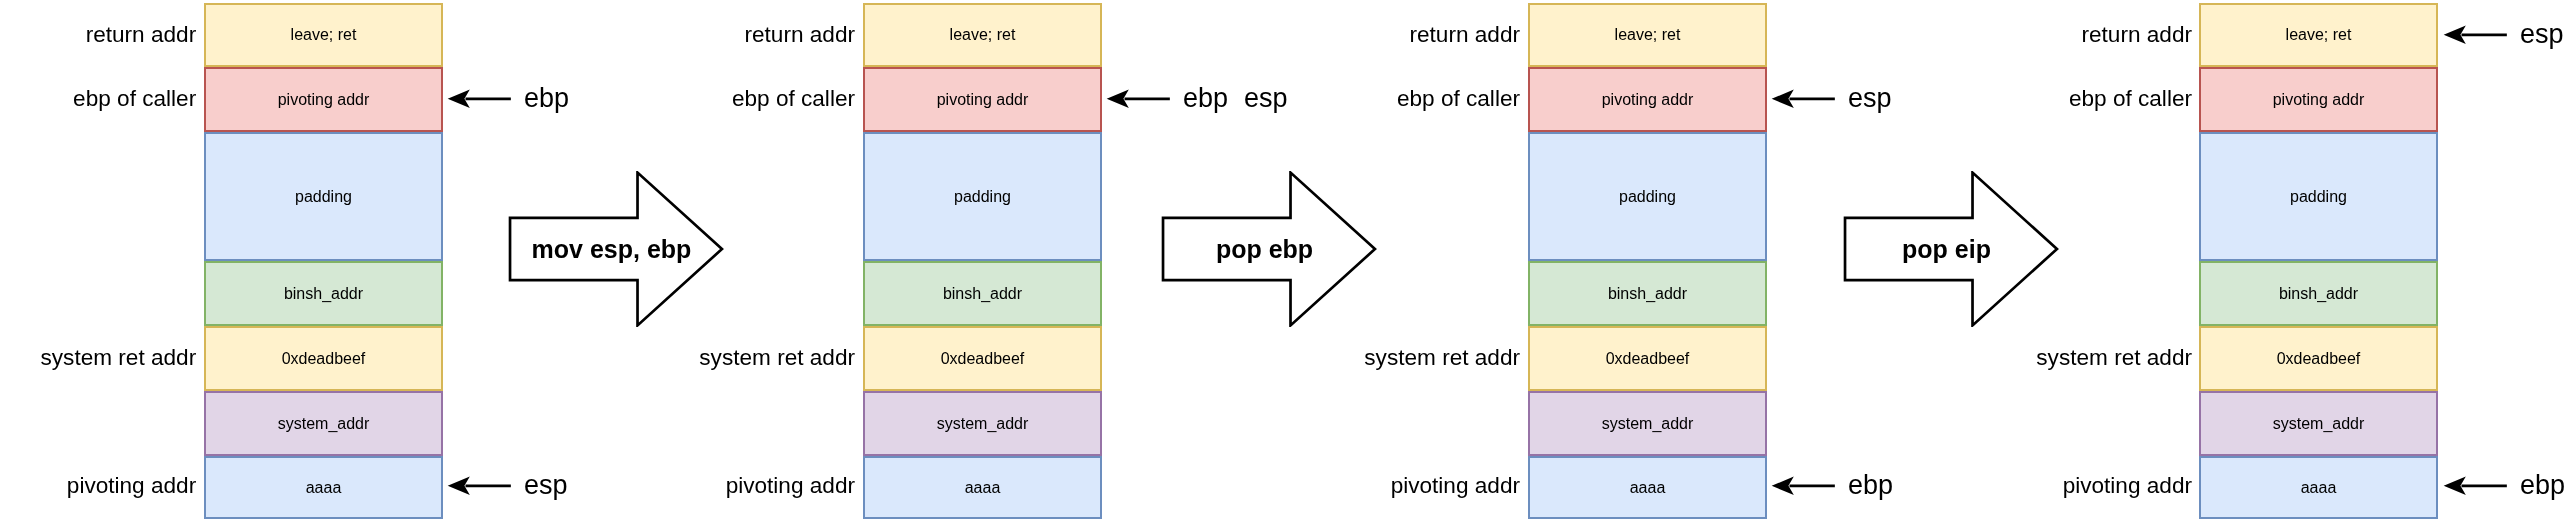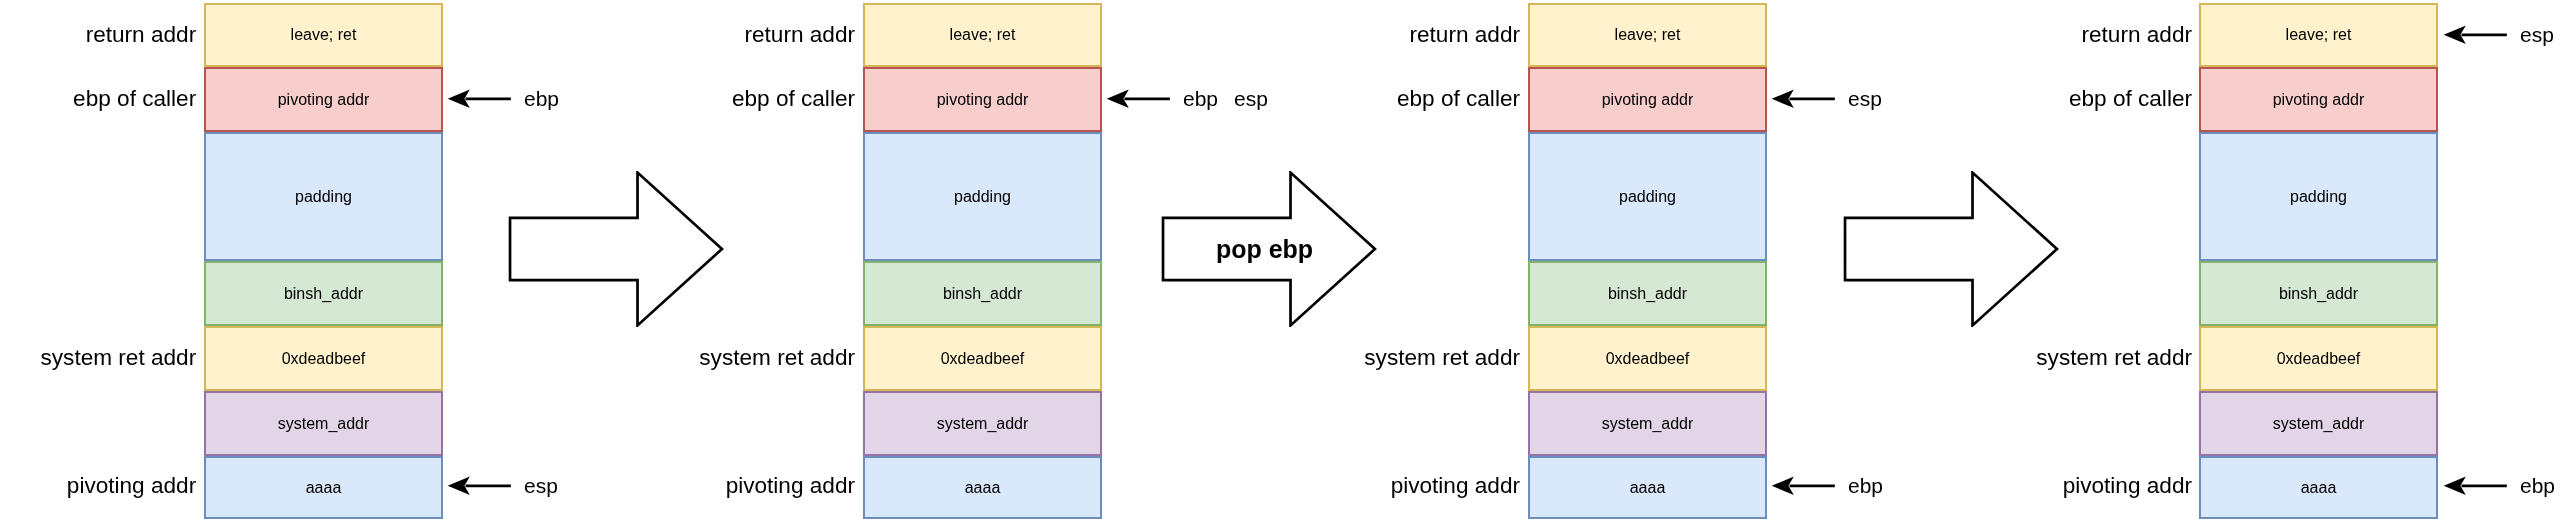--- a/index.html
+++ b/index.html
@@ -36,21 +36,21 @@
     white-space:nowrap;
   }
   .pointer{
     position:absolute;
     height:21.6px;
     display:flex;
     align-items:center;
   }
   .pointer svg{display:block;}
   .reg-label{
-    font-size:21px;
+    font-size:27px;
     line-height:1;
     margin-left:13px;
   }
   .reg-label + .reg-label{margin-left:16px;}
   .t-arrow{position:absolute;}
   .t-arrow svg{display:block;}
   .t-arrow .t-label{
     position:absolute;
     top:62px;
     left:0;
@@ -222,26 +222,28 @@
       <svg width="64" height="21.6" viewBox="0 0 118 40">
         <line x1="34" y1="20" x2="118" y2="20" stroke="#000000" stroke-width="5"></line>
         <polygon points="1,20 42,3 32,20 42,37" fill="#000000"></polygon>
       </svg>
       <span class="reg-label">ebp</span>
     </div>
     <div class="t-arrow" style="left: 508px; top: 171px;">
       <svg width="216" height="156" viewBox="0 0 400 290">
         <polygon points="3,87 240,87 240,3 397,145 240,287 240,203 3,203" fill="#ffffff" stroke="#000000" stroke-width="5" stroke-linejoin="miter"></polygon>
       </svg>
+      <div class="t-label">mov esp, ebp</div>
     </div>
     <div class="t-arrow" style="left: 1161px; top: 171px;">
       <svg width="216" height="156" viewBox="0 0 400 290">
         <polygon points="3,87 240,87 240,3 397,145 240,287 240,203 3,203" fill="#ffffff" stroke="#000000" stroke-width="5" stroke-linejoin="miter"></polygon>
       </svg>
       <div class="t-label">pop ebp</div>
     </div>
     <div class="t-arrow" style="left: 1843px; top: 171px;">
       <svg width="216" height="156" viewBox="0 0 400 290">
         <polygon points="3,87 240,87 240,3 397,145 240,287 240,203 3,203" fill="#ffffff" stroke="#000000" stroke-width="5" stroke-linejoin="miter"></polygon>
       </svg>
+      <div class="t-label">pop eip</div>
     </div>
   </div>
 
 
 </body></html>

